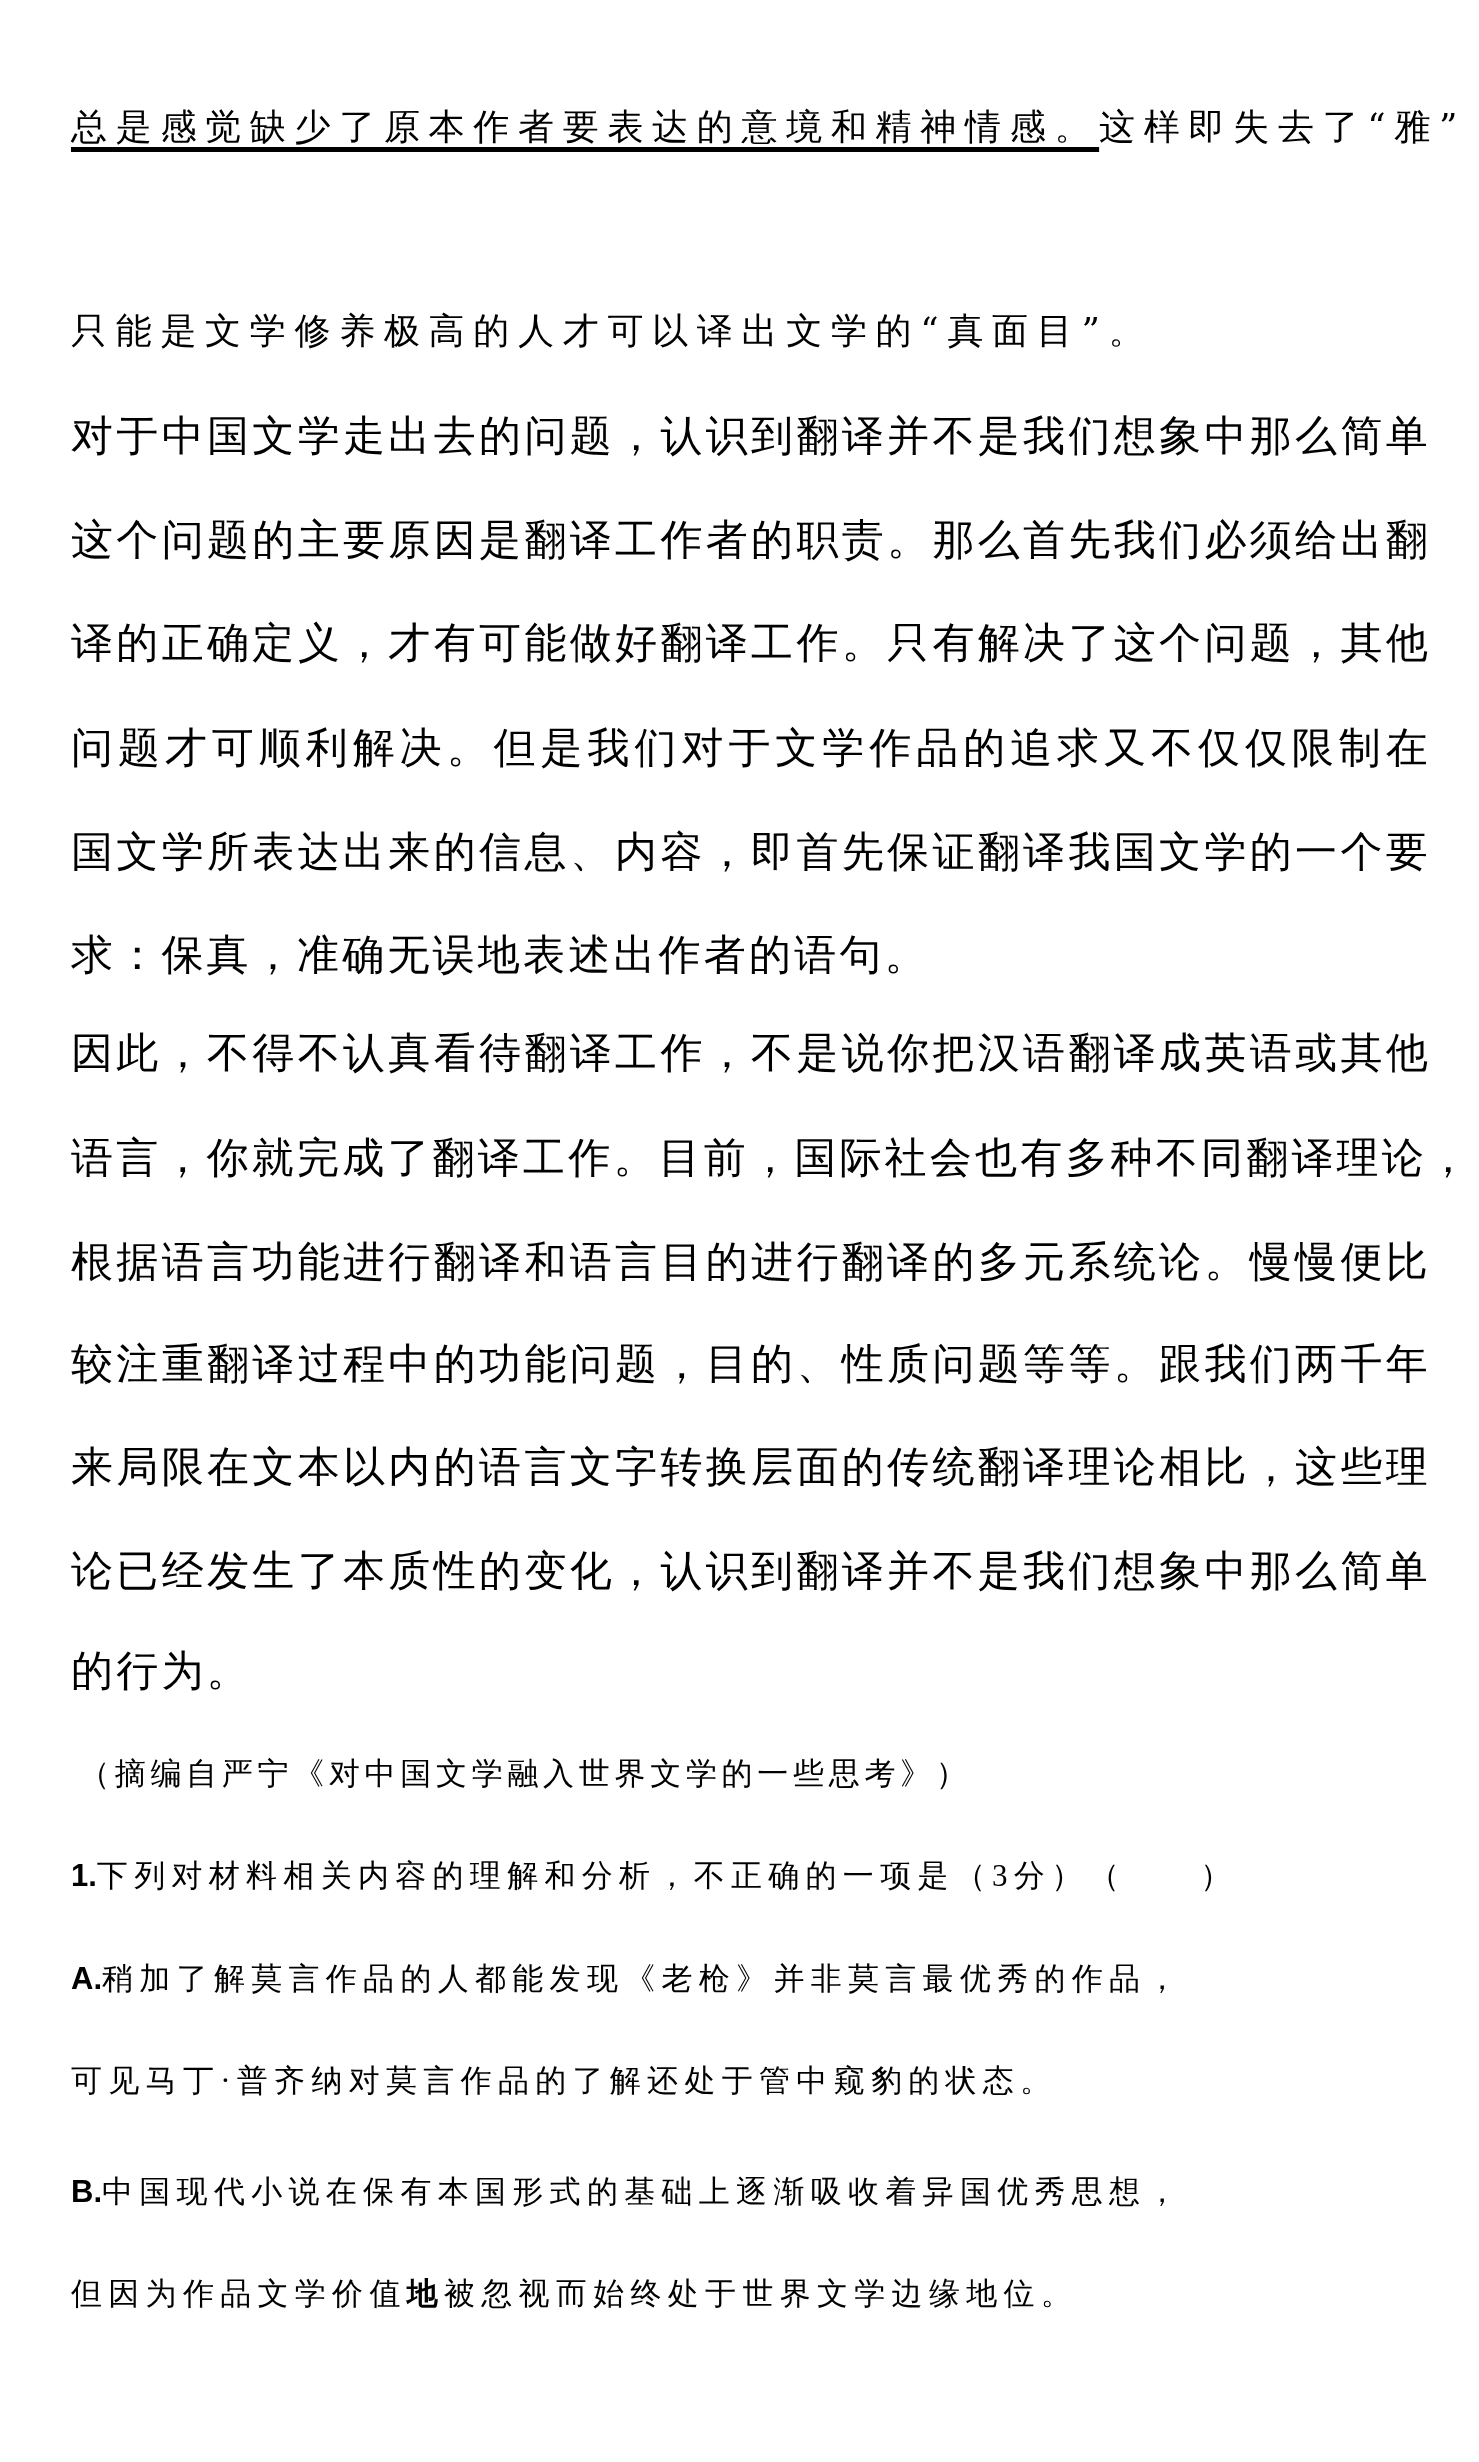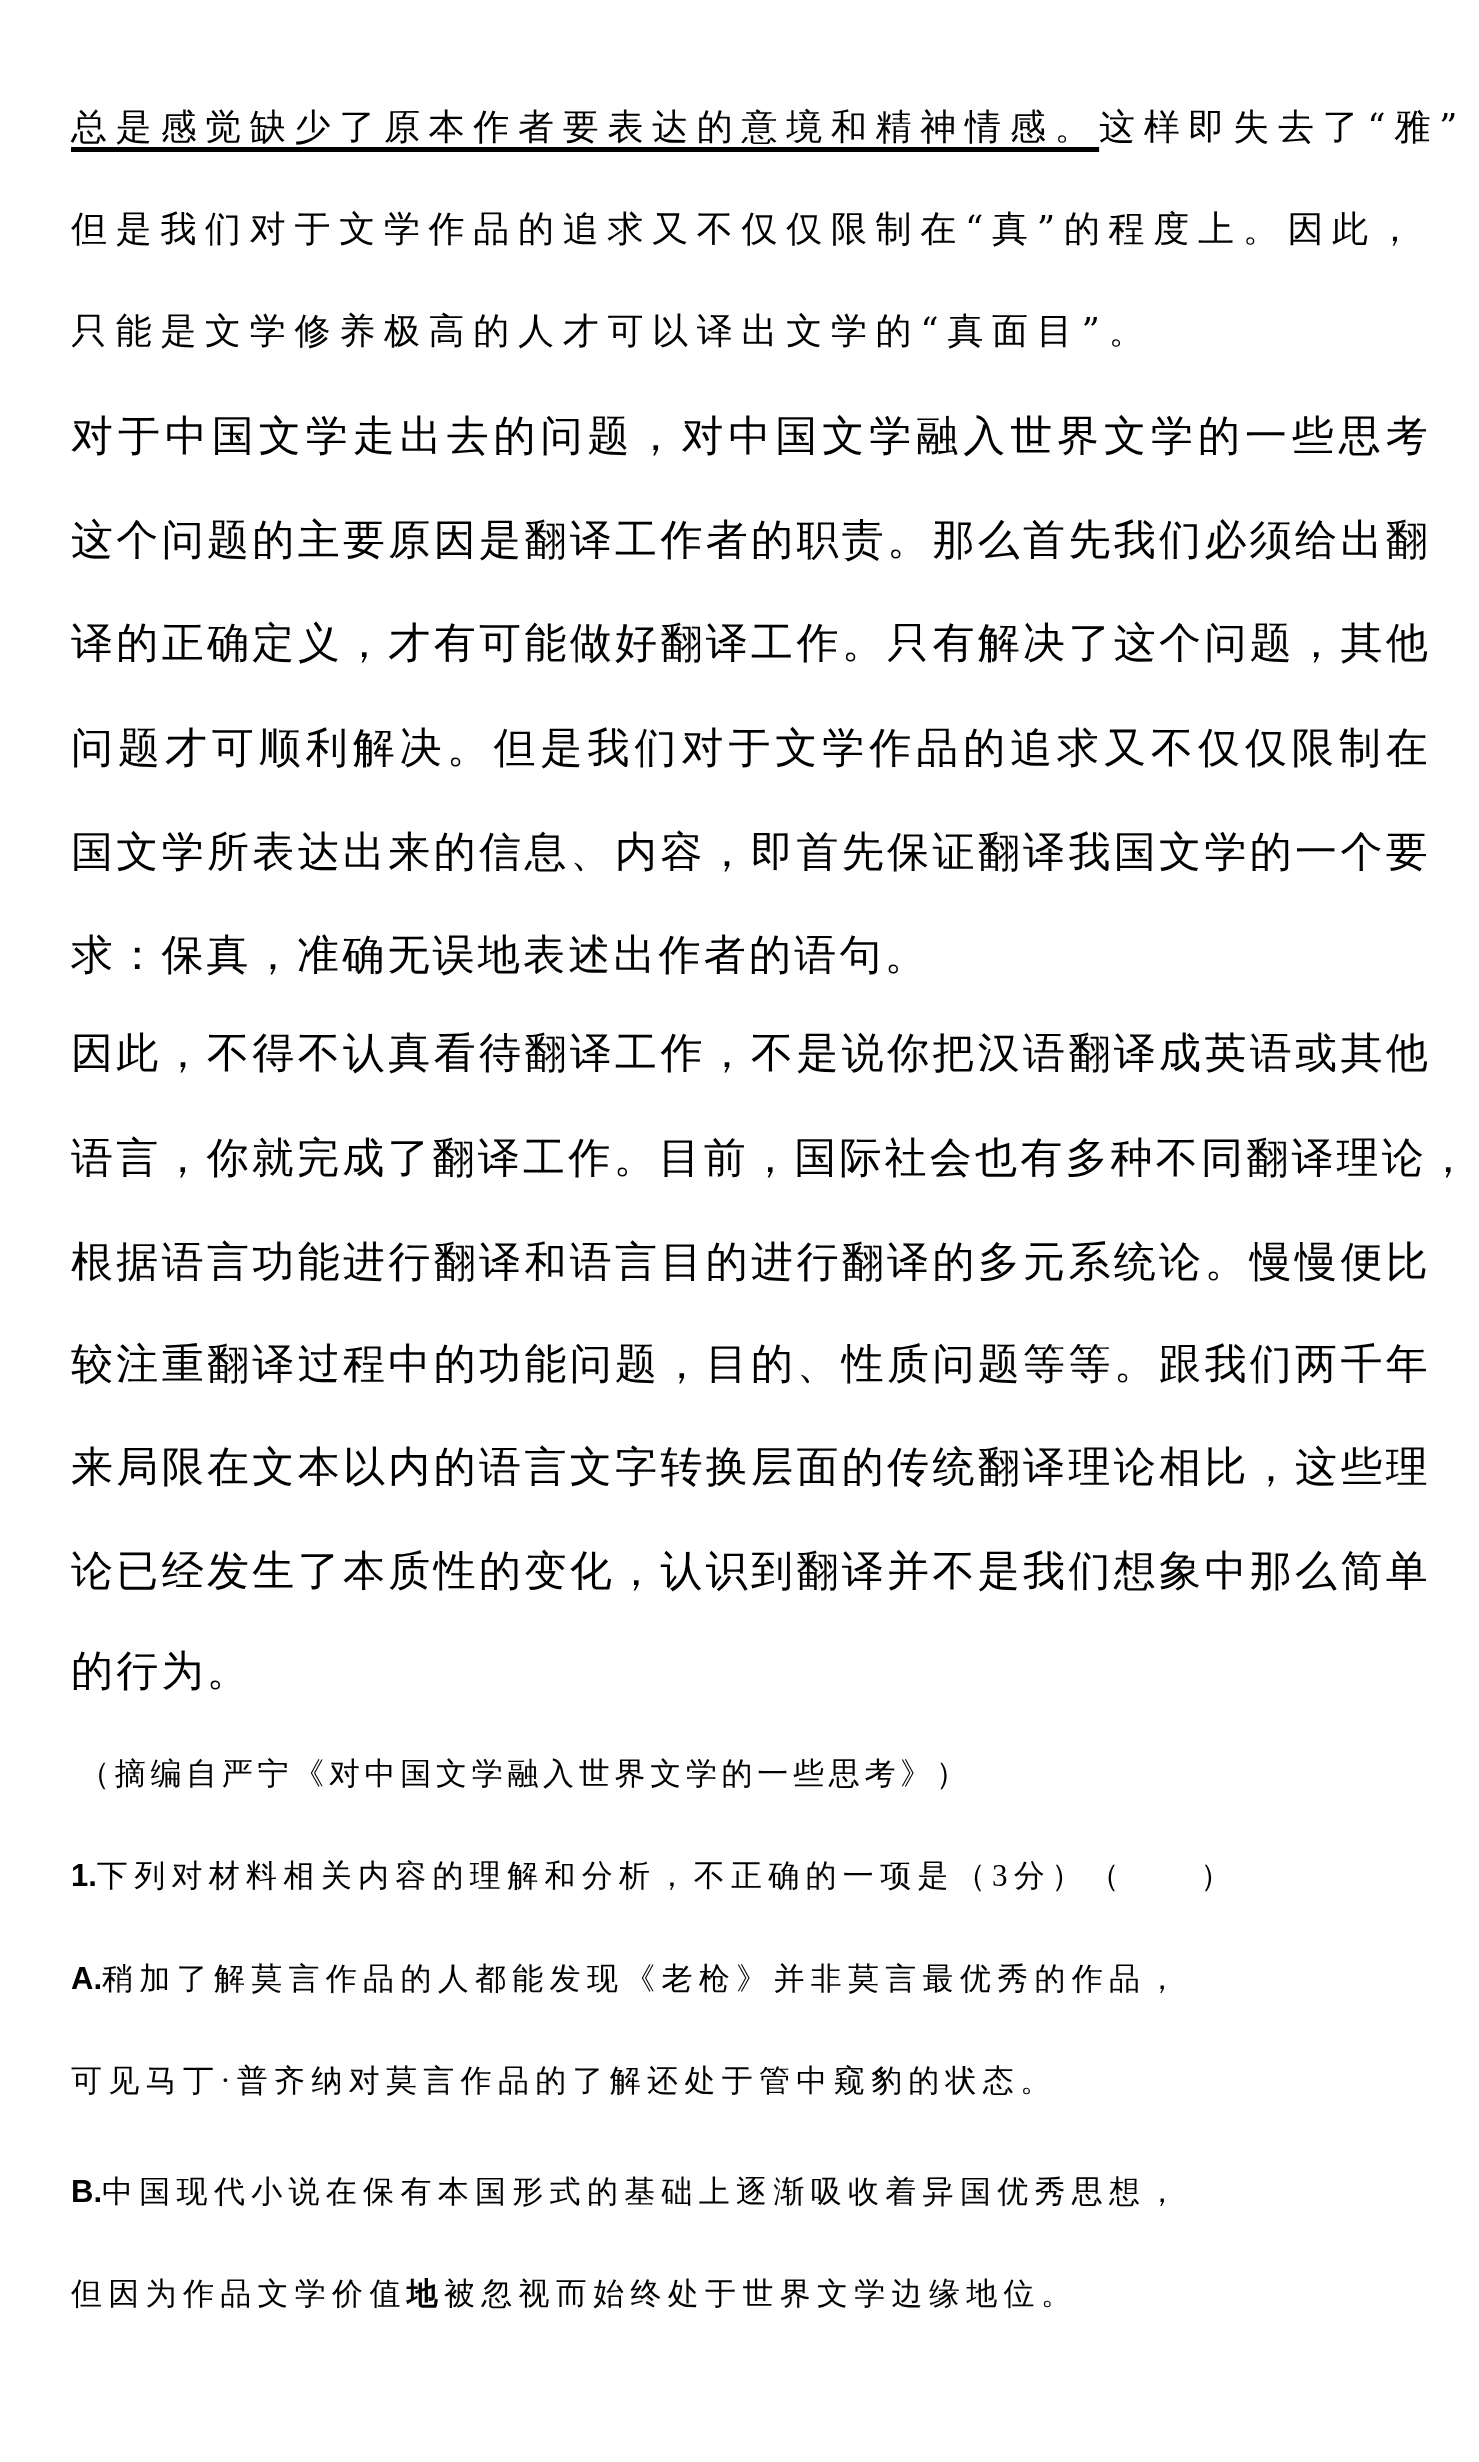--- a/index.html
+++ b/index.html
@@ -72,24 +72,23 @@
     }
   </style>
 </head>
 <body>
 
 <div class="page">
 
   <div class="line kai" style="top:99px;">
     <span class="underlined">总是感觉缺少了原本作者要表达的意境和精神情感。</span><span>这样即失去了“雅”，</span>
   </div>
-  <div class="line kai" style="top:201px;">但是我们对于文学作品的追求又不仅仅限制在“真”的程度上。因此，</div>
   <div class="line kai" style="top:303px;">只能是文学修养极高的人才可以译出文学的“真面目”。</div>
 
-  <div class="line sans justify" style="top:408px;">对于中国文学走出去的问题，对中国文学融入世界文学的一些思考</div>
+  <div class="line sans justify" style="top:408px;">对于中国文学走出去的问题，认识到翻译并不是我们想象中那么简单</div>
   <div class="line sans justify" style="top:512px;">这个问题的主要原因是翻译工作者的职责。那么首先我们必须给出翻</div>
   <div class="line sans justify" style="top:616px;font-family:Liberation Serif, serif;">译的正确定义，才有可能做好翻译工作。只有解决了这个问题，其他</div>
   <div class="line sans justify" style="top:720px;">问题才可顺利解决。但是我们对于文学作品的追求又不仅仅限制在</div>
   <div class="line sans justify" style="top:824px;">国文学所表达出来的信息、内容，即首先保证翻译我国文学的一个要</div>
   <div class="line sans" style="top:927px;">求：保真，准确无误地表述出作者的语句。</div>
 
   <div class="line sans justify" style="top:1025px;">因此，不得不认真看待翻译工作，不是说你把汉语翻译成英语或其他</div>
   <div class="line sans justify" style="top:1130px;">语言，你就完成了翻译工作。目前，国际社会也有多种不同翻译理论，</div>
   <div class="line sans justify" style="top:1234px;">根据语言功能进行翻译和语言目的进行翻译的多元系统论。慢慢便比</div>
   <div class="line sans justify" style="top:1336px;">较注重翻译过程中的功能问题，目的、性质问题等等。跟我们两千年</div>

